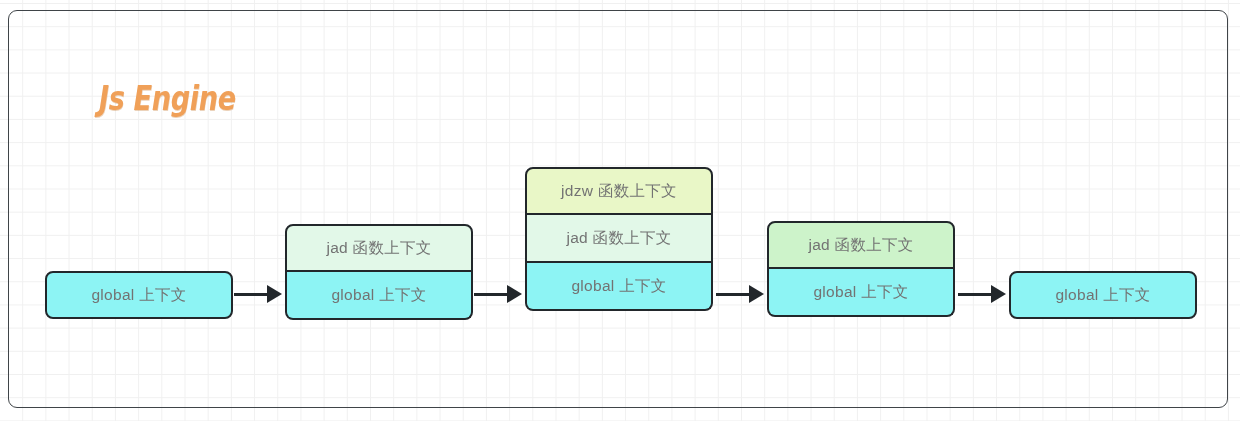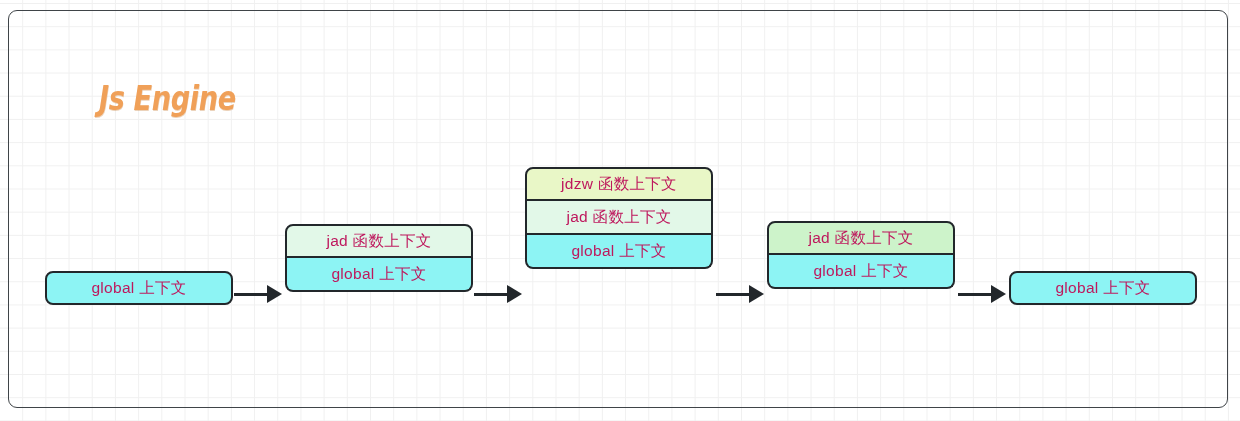--- a/index.html
+++ b/index.html
@@ -52,28 +52,28 @@
   }
 
   
   .stack {
     position: absolute;
     display: flex;
     flex-direction: column;
     width: 188px;
   }
   .cell {
-    height: 34px;
+    height: 48px;
     box-sizing: border-box;
     border: 2.2px solid #22272b;
     display: flex;
     align-items: center;
     justify-content: center;
     font-size: 15.5px;
-    color: #be185d;
+    color: #737373;
     white-space: nowrap;
     letter-spacing: 0.3px;
   }
   .cell + .cell {
     border-top: none;
   }
   .stack .cell:first-child {
     border-top-left-radius: 8px;
     border-top-right-radius: 8px;
   }

